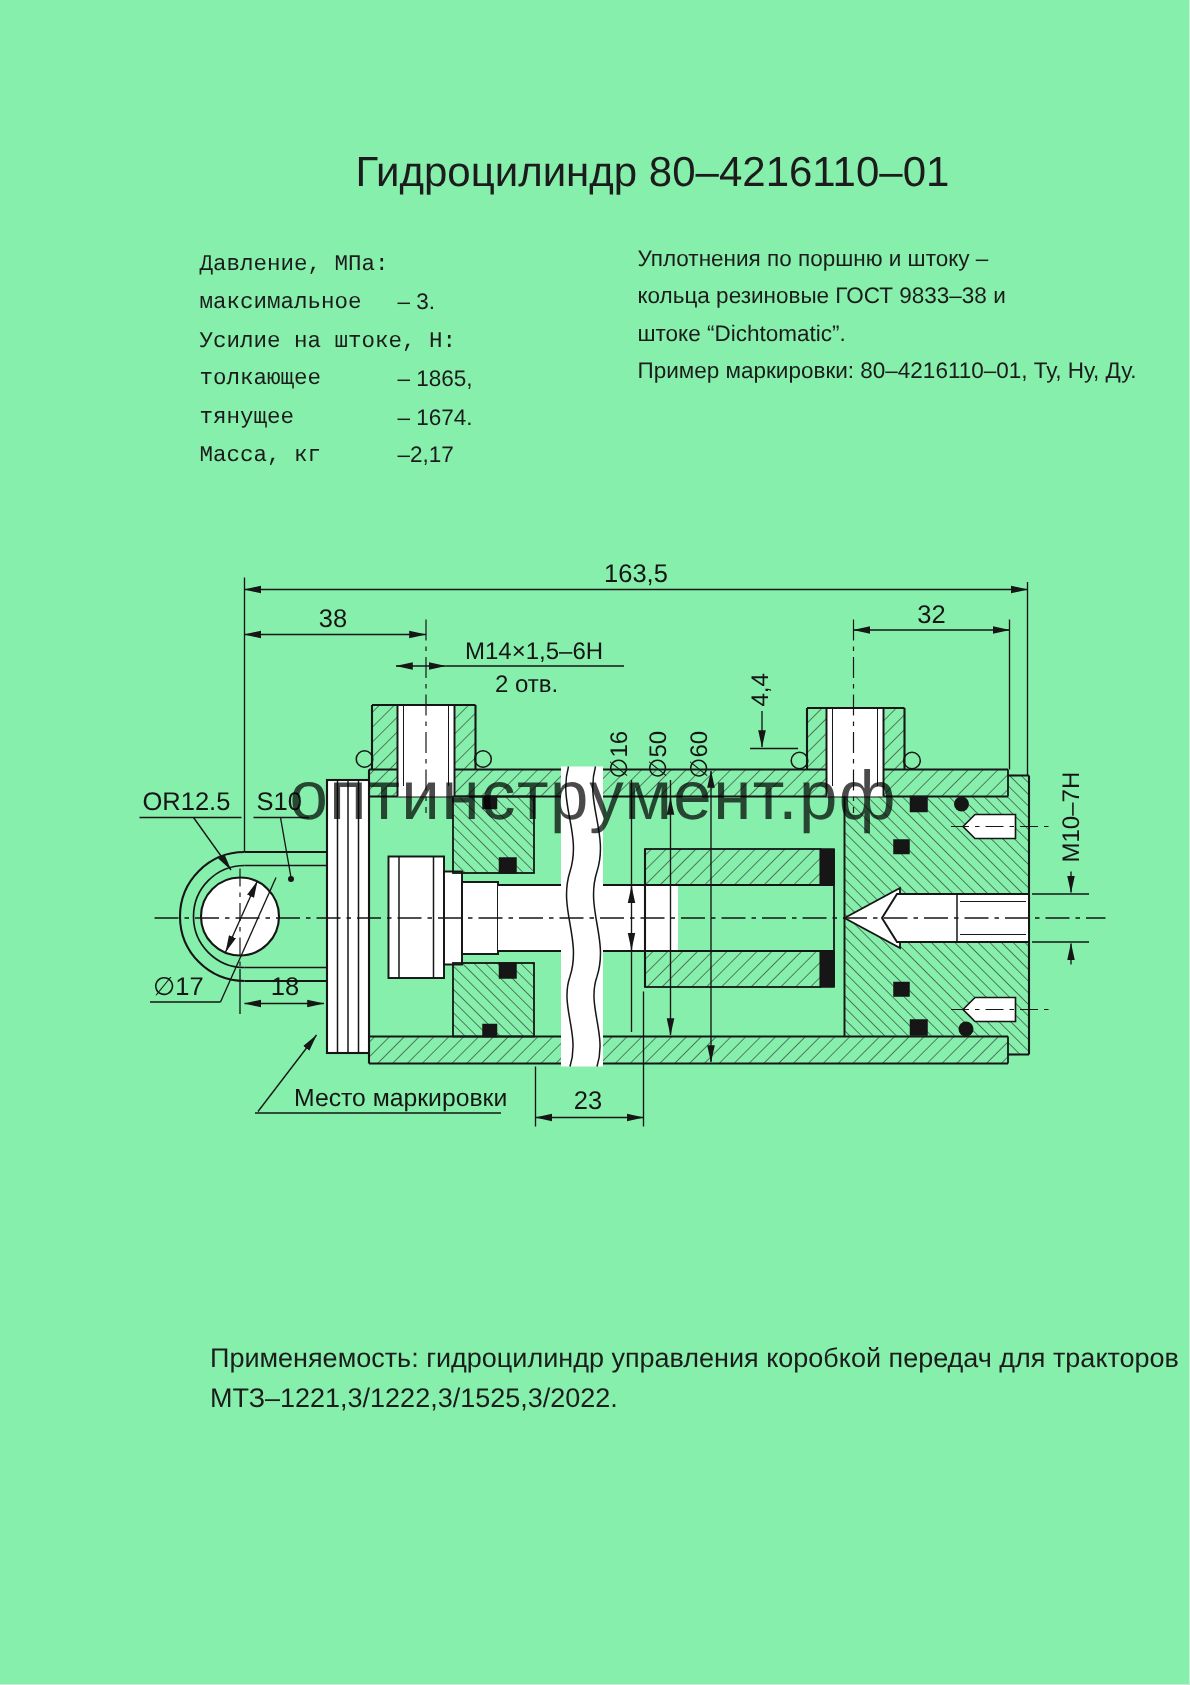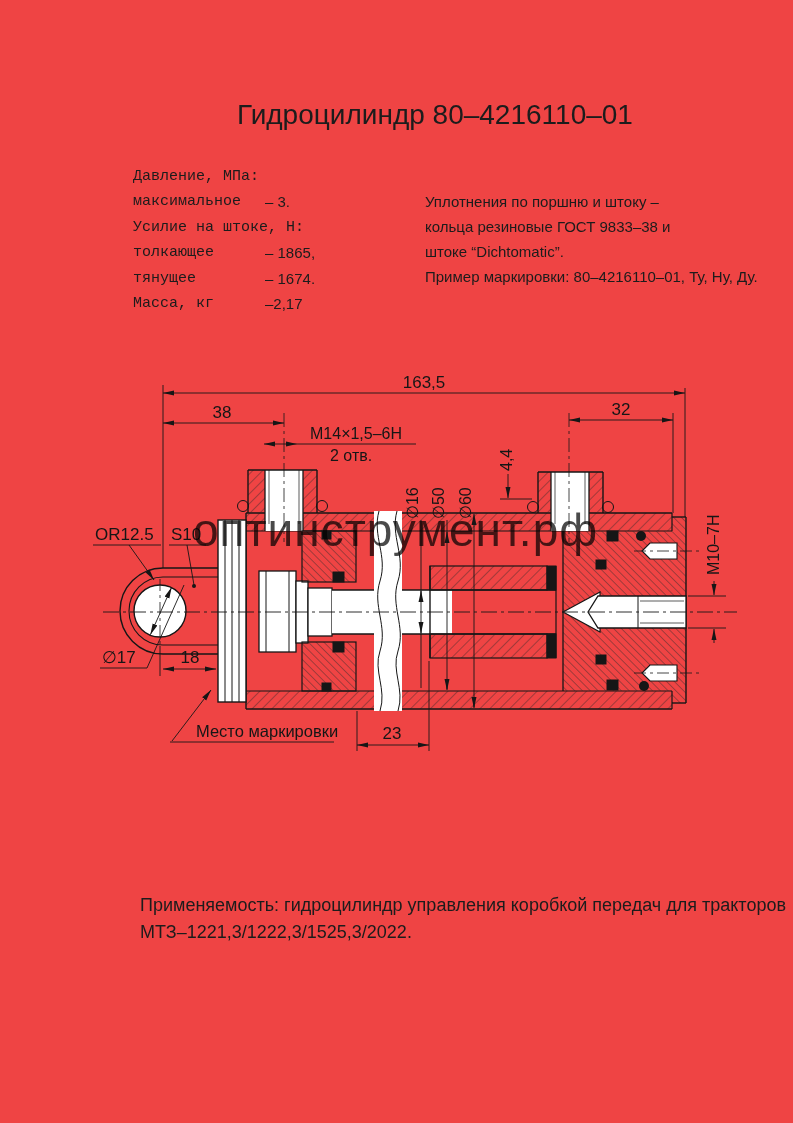--- a/index.html
+++ b/index.html
@@ -1,29 +1,29 @@
 <!DOCTYPE html>
 <html><head>
 <meta charset="utf-8">
 <style>
   html,body{margin:0;padding:0;background:#e8e8e8;}
   .page{
-    position:relative;width:793px;height:1123px;background:#ef4444;
+    position:relative;width:793px;height:1123px;background:#86efac;
     margin:0 auto;overflow:hidden;color:#1c1c1c;
     font-family:"Liberation Sans",sans-serif;
   }
   .title{
     position:absolute;left:75px;top:99px;width:720px;text-align:center;
     font-size:28px;letter-spacing:0px;white-space:nowrap;
   }
   .specs{position:absolute;left:133px;top:164px;width:300px;font-size:15px;}
   .spec-row{display:flex;line-height:25.4px;white-space:nowrap;}
   .spec-row .lbl{width:132px;flex:none;font-family:Liberation Mono, monospace;}
   .spec-row .val{flex:1;}
-  .seal-note{position:absolute;left:425px;top:160px;width:330px;font-size:15px;line-height:25px;margin-top:29px;}
+  .seal-note{position:absolute;left:425px;top:160px;width:330px;font-size:15px;line-height:25px;}
   .seal-note div{white-space:nowrap;}
   .footer{position:absolute;left:140px;top:892px;width:560px;font-size:18px;line-height:27px;}
   .footer div{white-space:nowrap;}
   svg.drawing{position:absolute;left:0;top:0;}
   svg.drawing text{fill:#161616;font-family:"Liberation Sans",sans-serif;}
   .wm{mix-blend-mode:multiply;}
 </style>
 </head>
 <body>
 

